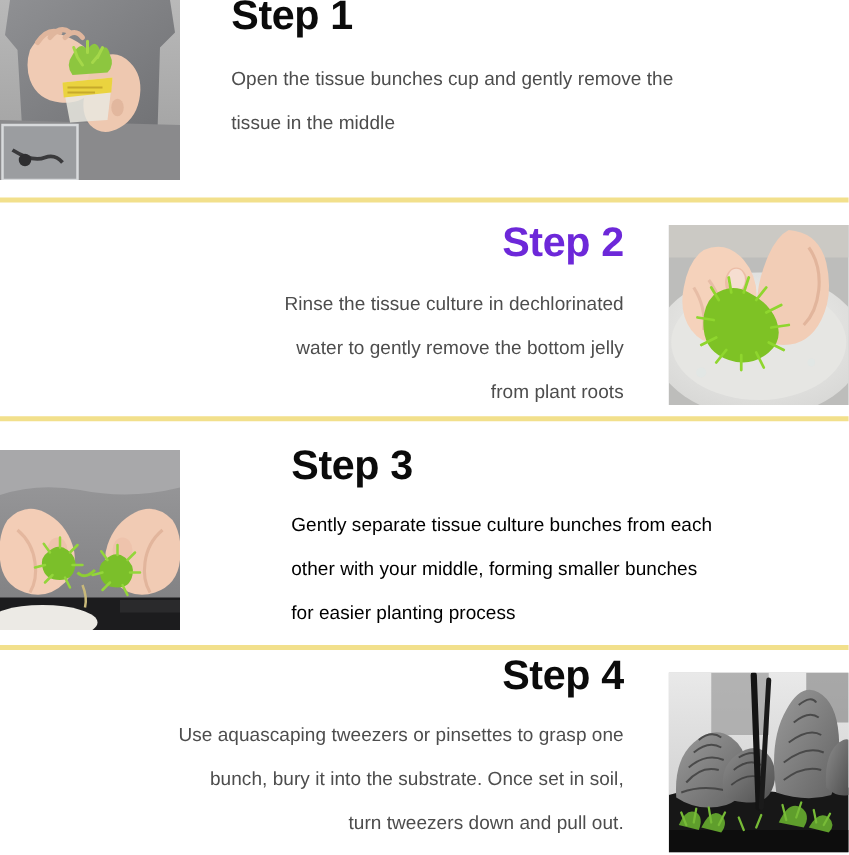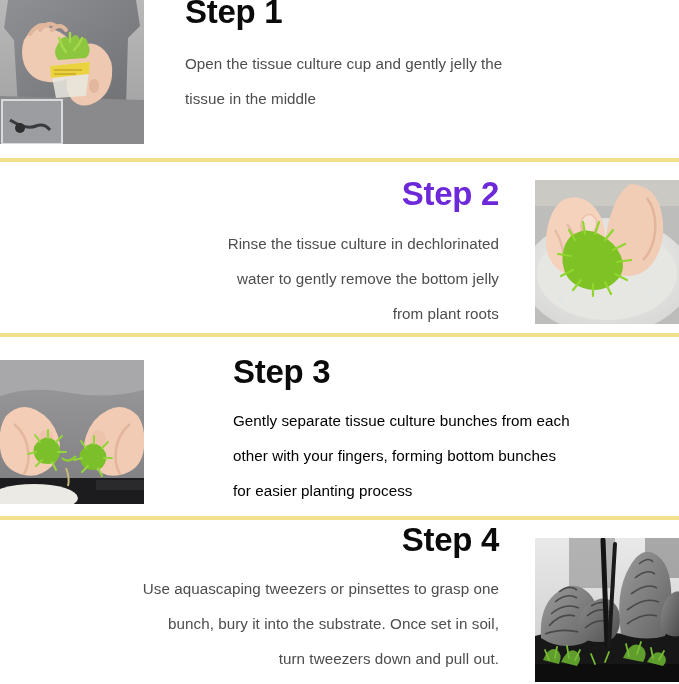--- a/index.html
+++ b/index.html
@@ -126,21 +126,21 @@
         <path d="M54 70 h28 M54 74 h22" stroke="#c6a92b" stroke-width="1.5"></path>
 
         <path d="M58 44 q6 -12 12 -4 q6 -10 10 0 q6 -6 8 4 q4 8 -2 14 l-28 2 q-6 -8 0 -16 Z" fill="#8dc63f"></path>
         <path d="M62 46 l-3 -8 M70 42 l0 -9 M78 46 l4 -8 M66 52 l-4 -6 M74 50 l5 -6" stroke="#a5d84a" stroke-width="2.4" stroke-linecap="round"></path>
       </svg>
     </div>
 
     <div class="text-col text-left">
       <div class="step-title" style="color: rgb(11, 11, 11);">Step 1</div>
       <div class="step-desc" style="color: rgb(77, 77, 77);">
-        <span>Open the tissue culture cup and gently jelly the</span>
+        <span>Open the tissue bunches cup and gently remove the</span>
         <span>tissue in the middle</span>
       </div>
     </div>
   </div>
 
   <div class="divider div-1" style="background: rgb(242, 224, 140);"></div>
 
   <div class="step-row row-2 r2 row-reverse">
 
     <div class="photo photo-2">
@@ -220,21 +220,21 @@
         </g>
         <path d="M62 98 q6 6 14 -2" stroke="#8ece33" stroke-width="2.4" fill="none"></path>
         <path d="M66 108 q4 10 2 18" stroke="#c9b97a" stroke-width="2" fill="none"></path>
       </svg>
     </div>
 
     <div class="text-col text-left">
       <div class="step-title" style="color: rgb(11, 11, 11);">Step 3</div>
       <div class="step-desc" style="color: #000000;">
         <span>Gently separate tissue culture bunches from each</span>
-        <span>other with your fingers, forming bottom bunches</span>
+        <span>other with your middle, forming smaller bunches</span>
         <span>for easier planting process</span>
       </div>
     </div>
   </div>
 
   <div class="divider div-3" style="background: rgb(242, 224, 140);"></div>
 
   <div class="step-row row-4 r4 row-reverse">
 
     <div class="photo photo-4">

